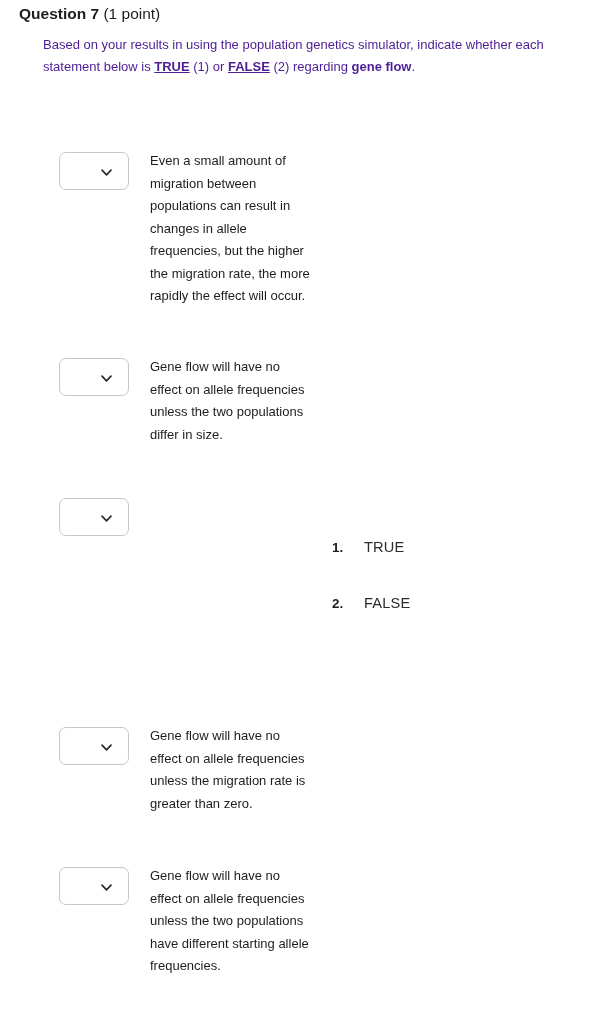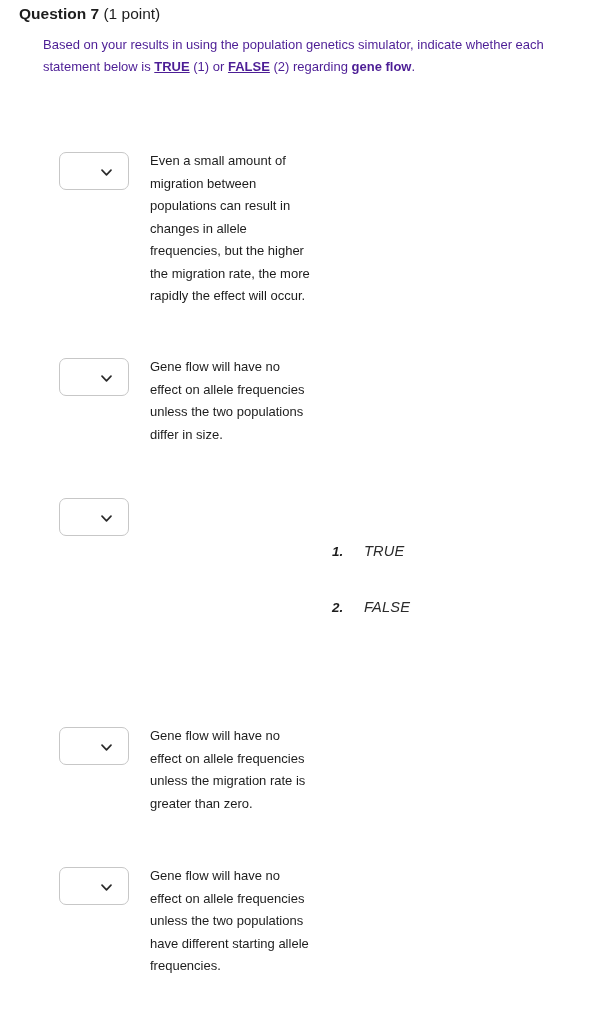--- a/index.html
+++ b/index.html
@@ -97,22 +97,21 @@
   .answers {
     position: absolute;
     left: 332px;
     top: 537px;
   }
   .ans-item {
     position: absolute;
     left: 0;
     white-space: nowrap;
     font-size: 14.6px;
-    line-height: 28px;
-    font-style: italic;
+    line-height: 20px;
   }
   .ans-item .ans-num {
     display: inline-block;
     width: 32px;
     font-weight: bold;
     font-size: 13.4px;
     color: #1d1d1d;
   }
   .ans-item .ans-label {
     color: #2b2b2b;

